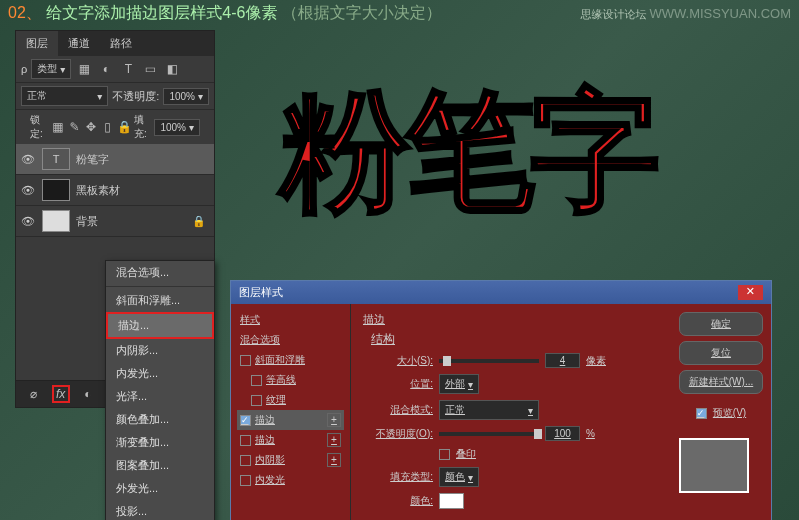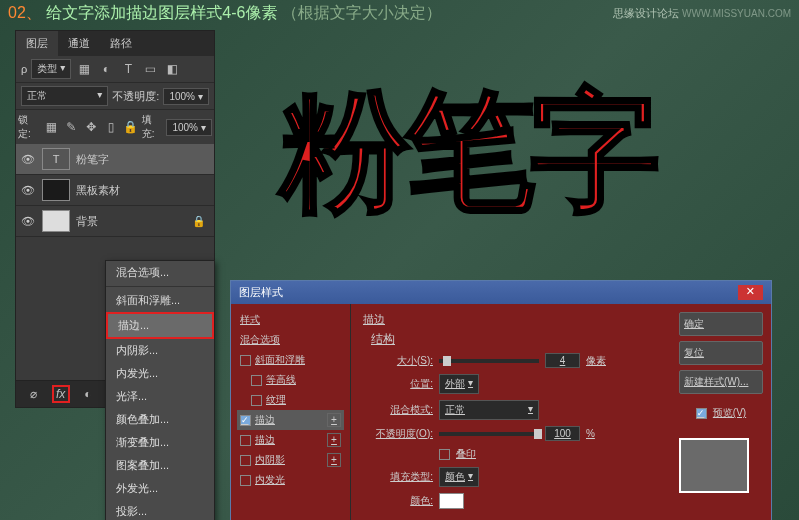--- a/index.html
+++ b/index.html
@@ -3,39 +3,39 @@
 <meta charset="utf-8">
 <style>
 *{margin:0;padding:0;box-sizing:border-box;font-family:"Microsoft YaHei",sans-serif;}
 body{width:799px;height:520px;background:#2a4a3a;position:relative;overflow:hidden;}
 .bg-texture{position:absolute;inset:0;background:linear-gradient(135deg,#2a4a3a 0%,#3a5a4a 50%,#2a4a3a 100%);}
 .header{position:absolute;top:3px;left:8px;right:8px;display:flex;justify-content:space-between;align-items:center;}
 .title{color:#aaeeaa;font-size:16px;}
 .title .orange{color:#ff8833;}
 .title .gray{color:#88aa88;}
 .watermark{color:#ccddcc;font-size:11px;opacity:.8;}
-.watermark .url{font-size:10px;opacity:.6;}
+.watermark .url{font-size:13px;opacity:.6;}
 
 .big-text{position:absolute;top:65px;left:280px;font-size:130px;font-weight:900;color:#e02020;-webkit-text-stroke:3px #000;letter-spacing:-5px;}
 
 .layers-panel{position:absolute;top:30px;left:15px;width:200px;background:#3a3a3a;border:1px solid #222;color:#ccc;font-size:11px;}
 .panel-tabs{display:flex;background:#2a2a2a;}
 .panel-tab{padding:5px 10px;cursor:pointer;}
 .panel-tab.active{background:#3a3a3a;}
 .panel-row{display:flex;align-items:center;padding:3px 5px;gap:4px;border-bottom:1px solid #2a2a2a;}
-.dropdown{background:#2a2a2a;border:1px solid #555;padding:2px 5px;display:flex;gap:3px;font-size:10px;}
+.dropdown{background:#2a2a2a;border:1px solid #555;padding:2px 5px;display:flex;align-items:center;gap:3px;font-size:10px;}
 .icon-btn{width:18px;height:18px;display:flex;align-items:center;justify-content:center;color:#bbb;font-size:12px;}
 .layer-item{display:flex;align-items:center;padding:4px;border-bottom:1px solid #2a2a2a;gap:6px;}
 .layer-item.selected{background:#5a5a5a;}
 .eye{width:16px;text-align:center;}
 .thumb{width:28px;height:22px;background:#555;border:1px solid #888;display:flex;align-items:center;justify-content:center;font-size:11px;}
 .thumb.dark{background:#1a1a1a;}
 .thumb.white{background:#ddd;}
 .lock{margin-left:auto;padding-right:4px;}
-.lock-row{display:flex;align-items:center;padding:3px 2px;gap:2px;font-size:10px;}
+.lock-row{display:flex;align-items:center;padding:3px 14px;gap:2px;font-size:10px;}
 .panel-footer{display:flex;justify-content:space-around;padding:4px;background:#2a2a2a;border-top:1px solid #222;position:absolute;bottom:0;left:0;right:0;}
 .fx-highlight{border:2px solid #e02020;padding:0 2px;}
 
 .context-menu{position:absolute;top:260px;left:105px;width:110px;background:#4a4a4a;border:1px solid #222;color:#ddd;font-size:11px;box-shadow:2px 2px 6px rgba(0,0,0,.5);}
 .menu-item{padding:4px 10px;}
 .menu-item.highlight{background:#6a6a6a;border:2px solid #e02020;}
 .menu-sep{height:1px;background:#333;margin:2px 0;}
 
 .dialog{position:absolute;top:280px;left:230px;width:542px;height:277px;background:#7f1d1d;border:1px solid #5a7aaa;color:#ccc;font-size:11px;}
 .dialog-title{background:linear-gradient(#4a6aaa,#3a5a9a);padding:4px 8px;display:flex;justify-content:space-between;color:#fff;}
@@ -50,21 +50,21 @@
 .checkbox.checked::after{content:"✓";font-size:9px;color:#fff;display:block;line-height:9px;}
 .plus-btn{margin-left:auto;border:1px solid #666;width:14px;height:14px;text-align:center;line-height:12px;font-size:10px;}
 .settings{flex:1;padding:8px 12px;}
 .setting-row{display:flex;align-items:center;gap:6px;padding:3px 0;font-size:10px;}
 .setting-label{width:70px;text-align:right;}
 .slider{flex:1;height:4px;background:#2a2a2a;position:relative;max-width:100px;}
 .slider-handle{position:absolute;top:-3px;width:8px;height:10px;background:#ccc;}
 .num-input{width:35px;background:#2a2a2a;border:1px solid #555;padding:1px 3px;text-align:center;}
 .color-swatch{width:25px;height:16px;background:#fff;border:1px solid #888;}
 .dialog-buttons{width:100px;padding:8px;display:flex;flex-direction:column;gap:5px;}
-.dlg-btn{background:#4a4a4a;border:1px solid #666;border-radius:2px;padding:4px;text-align:left;font-size:10px;}
+.dlg-btn{background:#4a4a4a;border:1px solid #666;border-radius:7px;padding:4px;text-align:center;font-size:10px;}
 .preview-box{width:70px;height:55px;background:#6a6a6a;border:2px solid #fff;margin-top:10px;}
 
 .fence{height:170px;}
 </style>
 </head>
 <body>
 
 <div class="bg-texture"></div>
 
 <div class="header">

